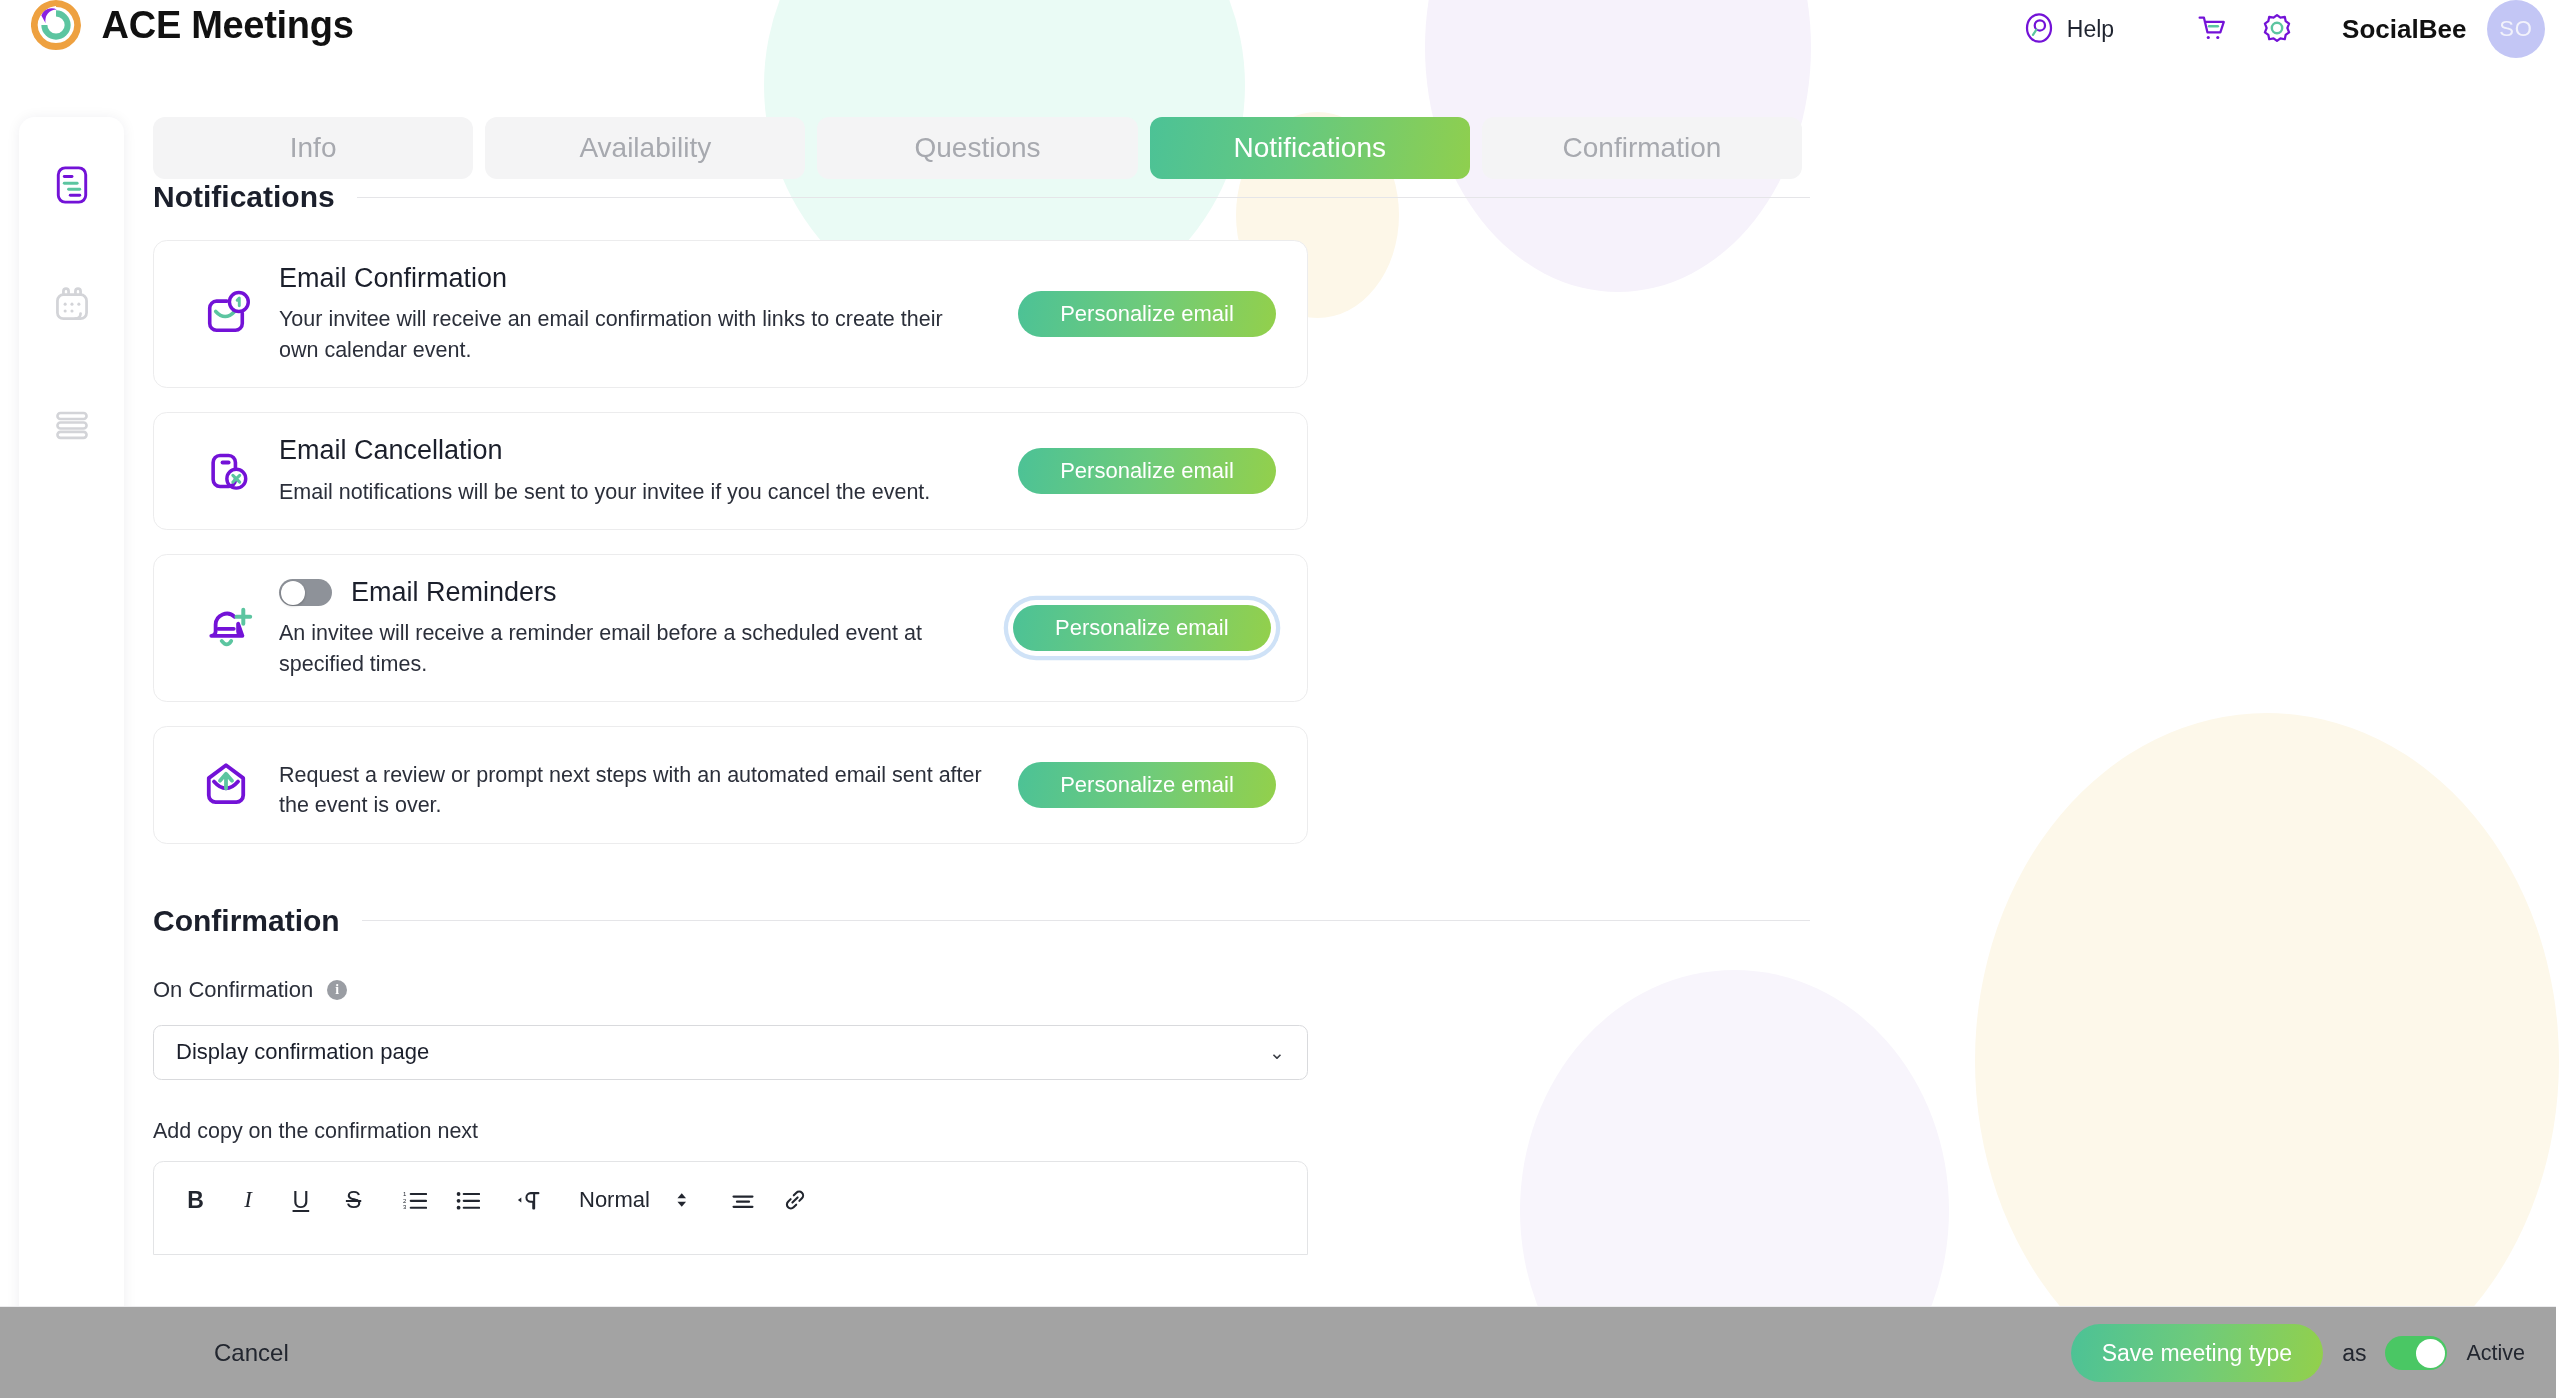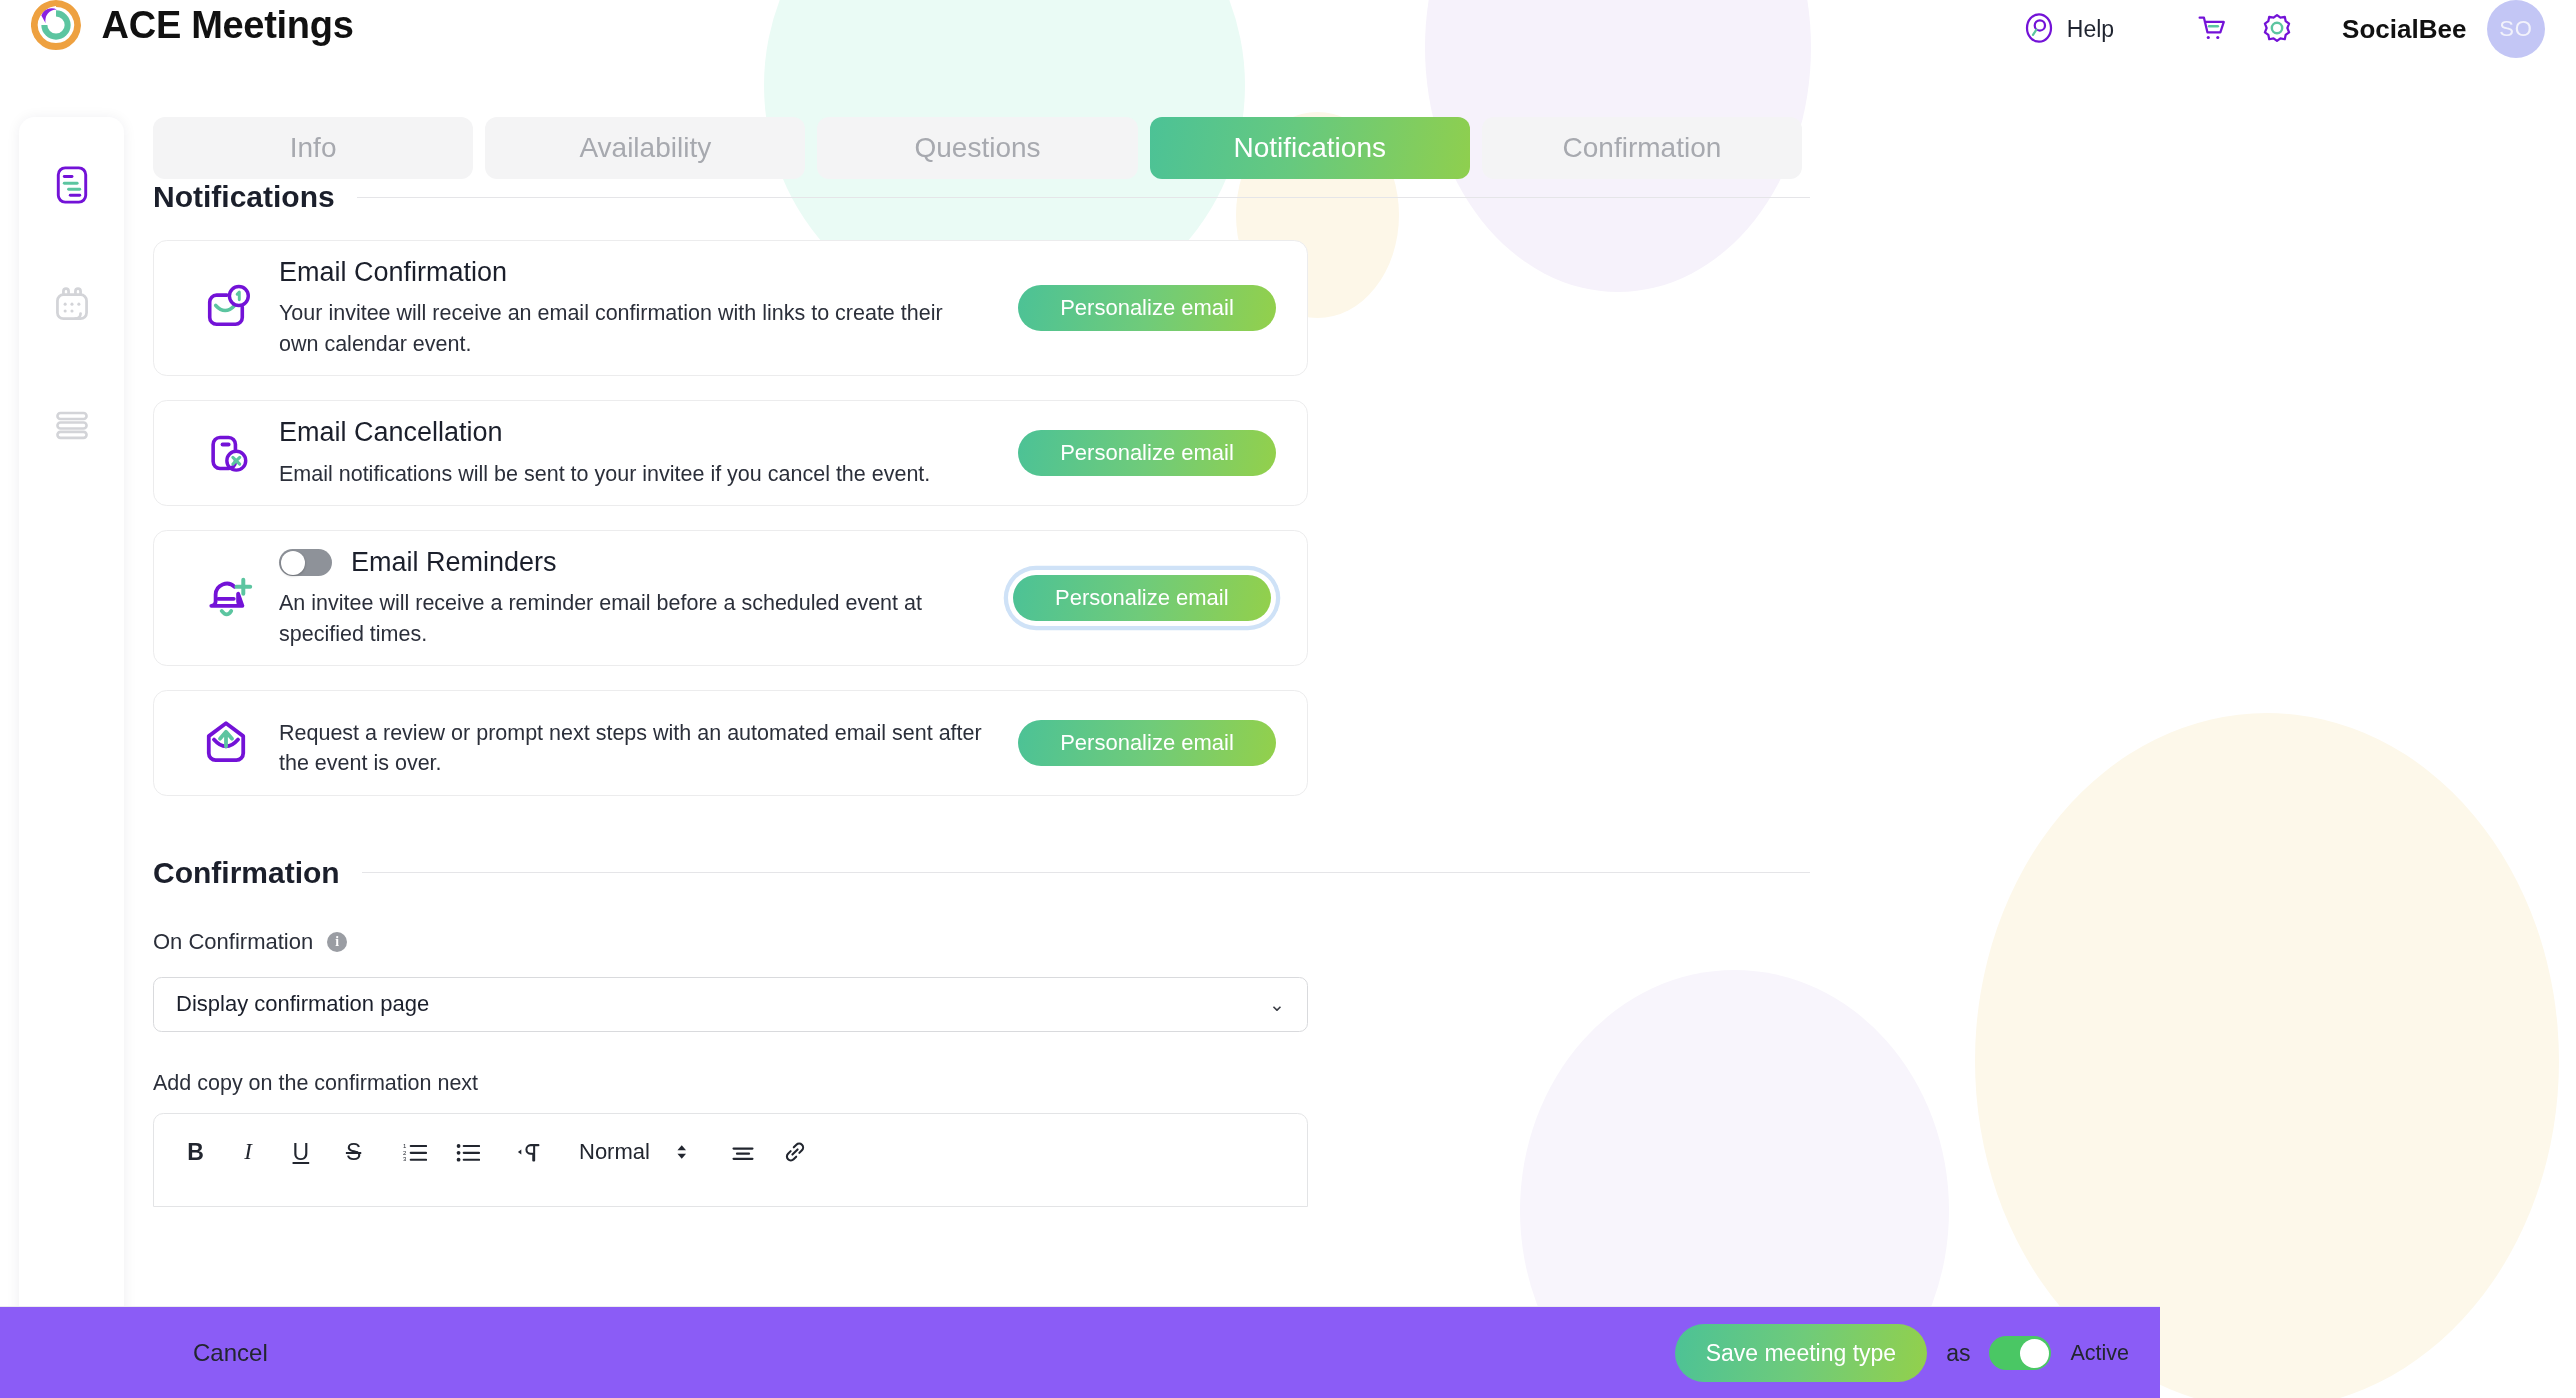--- a/index.html
+++ b/index.html
@@ -69,21 +69,21 @@
 
   
   .main { position:absolute; left:153px; top:180px; width:1657px; z-index:10; }
 
   .section-head { display:flex; align-items:center; gap:22px; margin-bottom:26px; }
   .section-title { font-size:30px; font-weight:bold; color:#1b1f2b; white-space:nowrap; }
   .section-rule { flex:1; height:0.9px; background:#e5e5e8; }
 
   .card {
     width:1155px; background:#fff; border:0.9px solid #ececed; border-radius:13.7px;
-    display:flex; align-items:center; padding:16px 31px; margin-bottom:24px;
+    display:flex; align-items:center; padding:22px 31px; margin-bottom:24px;
     position:relative;
   }
   .card-icon { width:82px; min-width:82px; display:flex; align-items:center; justify-content:center; }
   .card-body { flex:1; padding-left:12px; padding-right:15.5px; }
   .card-titlerow { display:flex; align-items:center; gap:19px; }
   .card-title { font-size:27px; color:#1b1f2b; }
   .card-desc { font-size:21.5px; color:#2b2f3a; line-height:1.42; margin-top:10.3px; max-width:704px; }
 
   .toggle {
     width:53px; height:27.5px; border-radius:13.7px; background:#8e9299;
@@ -132,23 +132,23 @@
   .toolbar { display:flex; align-items:center; gap:0; }
   .tb-btn {
     height:39px; min-width:39px; display:flex; align-items:center; justify-content:center;
     font-size:23px; color:#22262f; margin-right:13.7px;
   }
   .tb-normal { font-size:22px; color:#22262f; margin-right:12px; margin-left:17px; }
   .tb-sep { width:8.6px; }
 
   
   .bottombar {
-    position:absolute; left:0; bottom:0; width:2160px; height:93px;
-    background:#8b5cf6; border-top:0.9px solid #ececee;
-    display:flex; align-items:center; z-index:25;
+    position:absolute; left:0; bottom:0; width:2556px; height:93px;
+    background:#a3a3a3; border-top:0.9px solid #ececee;
+    display:flex; align-items:center; z-index:25;padding-left:21px;
   }
   .cancel-btn { margin-left:193px; font-size:24px; color:#22262f; background:none; border:none; font-family:inherit; cursor:pointer; }
   .save-group { margin-left:auto; margin-right:31px; display:flex; align-items:center; gap:19px; }
   .btn-save {
     height:58px; padding:0 31px; border-radius:29px; border:none;
     background: linear-gradient(100deg,#4cc296 0%,#6fcb7a 50%,#93d04b 100%);
     color:#fff; font-size:23px; font-family:inherit; cursor:pointer;
   }
   .as-text { font-size:23px; color:#22262f; }
   .active-text { font-size:21.5px; color:#22262f; }

